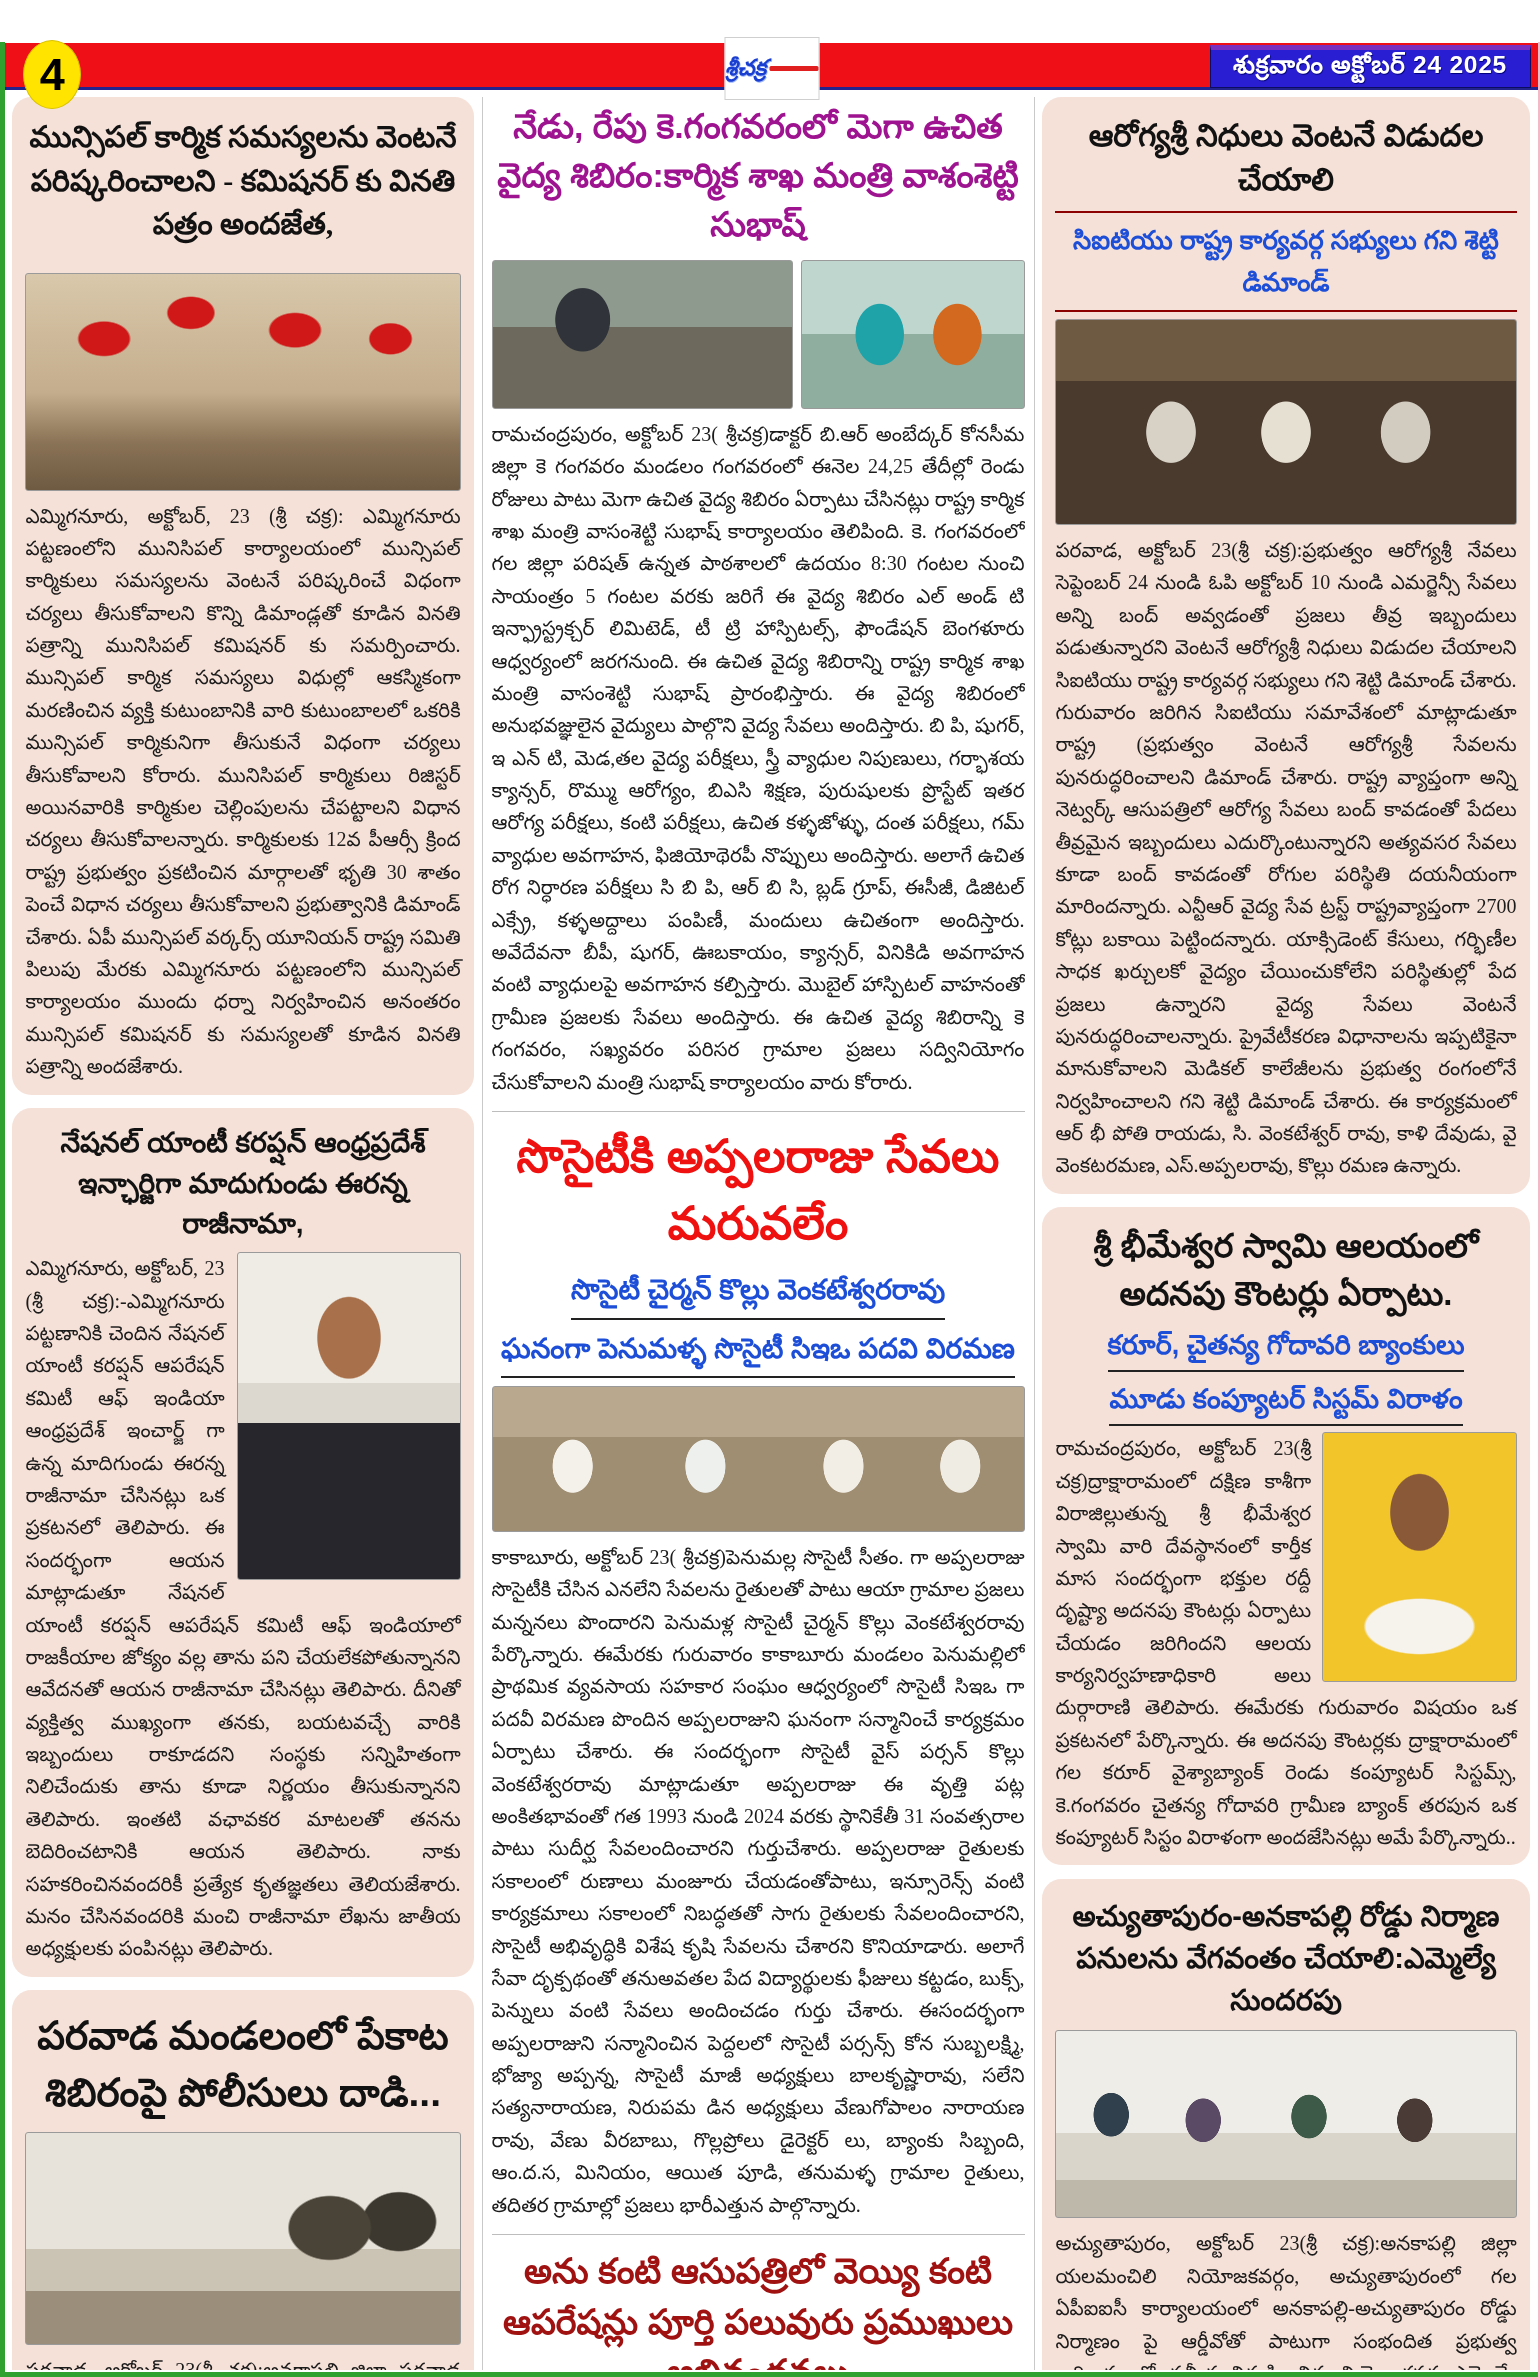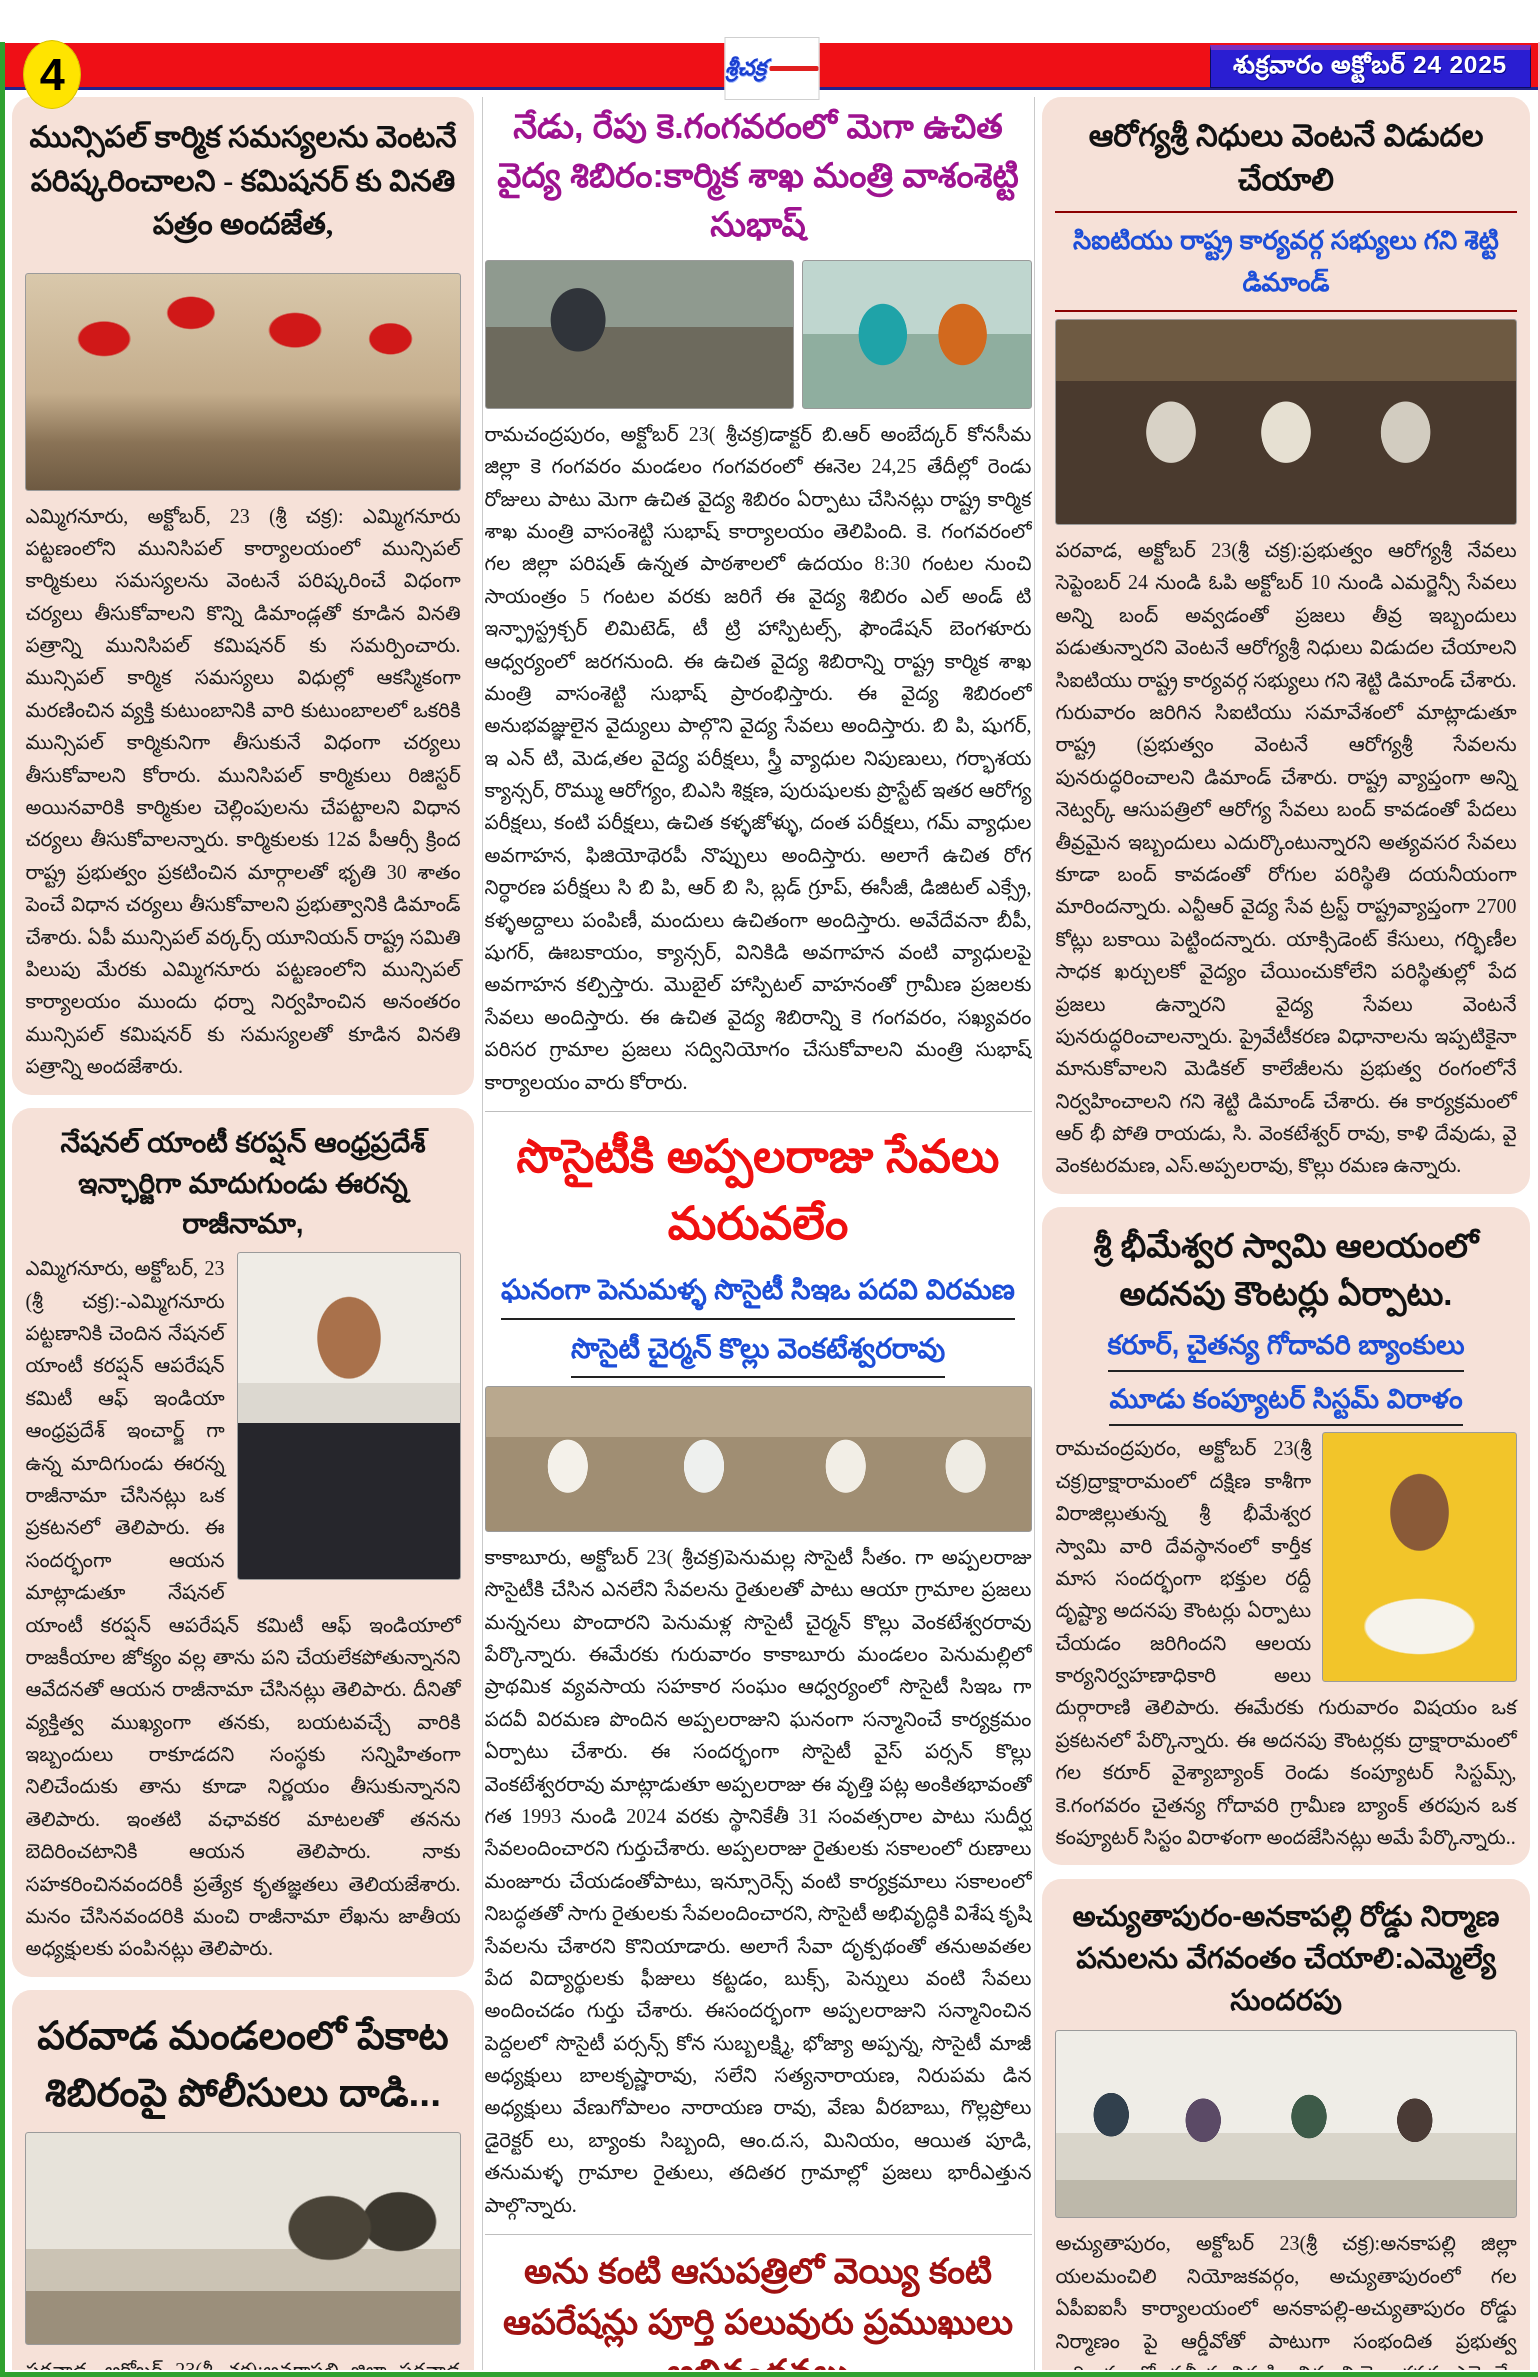--- a/index.html
+++ b/index.html
@@ -45,21 +45,21 @@
     color:#ffffff; font-family:"Liberation Sans",sans-serif; font-weight:bold;
     font-size:24.6px; letter-spacing:0.7px; text-shadow:0.7px 0.7px 0.7px #00007a;
   }
 
   
   .content {
     position:absolute; top:97px; left:12px; right:10.4px; bottom:7.5px;
     display:grid; grid-template-columns:462px 553px 488px; column-gap:7.5px;
   }
   .col { overflow:hidden; }
-  .col-center { border-left:0.7px solid #c9c9c9; border-right:0.7px solid #c9c9c9; padding:0 2px; }
+  .col-center { border-left:0.7px solid #c9c9c9; border-right:0.7px solid #c9c9c9; padding:0 9px; }
 
   .article { margin-bottom:13.4px; overflow:hidden; position:relative; }
   .pinkbox { background:#f6e1d8; border-radius:19.4px; padding:12px 13.4px; }
 
   .hl {
     font-family:"Liberation Sans",sans-serif; font-weight:800; text-align:center;
     color:#121212; line-height:1.45;
   }
   .hl-l1 { font-size:30px; padding:6px 3px 27px;font-family:Liberation Serif, serif; }
   .hl-l2 { font-size:28px; padding:3px 1.5px 7.5px; }
@@ -180,22 +180,22 @@
       <h2 class="hl hl-c1">నేడు, రేపు కె.గంగవరంలో మెగా ఉచిత వైద్య శిబిరం:కార్మిక శాఖ మంత్రి వాశంశెట్టి సుభాష్</h2>
       <div class="photo-row">
         <div class="photo ph-camp1"></div>
         <div class="photo ph-camp2"></div>
       </div>
       <p class="body-txt">రామచంద్రపురం, అక్టోబర్ 23( శ్రీచక్ర)డాక్టర్ బి.ఆర్ అంబేద్కర్ కోనసీమ జిల్లా కె గంగవరం మండలం గంగవరంలో ఈనెల 24,25 తేదీల్లో రెండు రోజులు పాటు మెగా ఉచిత వైద్య శిబిరం ఏర్పాటు చేసినట్లు రాష్ట్ర కార్మిక శాఖ మంత్రి వాసంశెట్టి సుభాష్ కార్యాలయం తెలిపింది. కె. గంగవరంలో గల జిల్లా పరిషత్ ఉన్నత పాఠశాలలో ఉదయం 8:30 గంటల నుంచి సాయంత్రం 5 గంటల వరకు జరిగే ఈ వైద్య శిబిరం ఎల్ అండ్ టి ఇన్ఫ్రాస్ట్రక్చర్ లిమిటెడ్, టీ ట్రి హాస్పిటల్స్, ఫౌండేషన్ బెంగళూరు ఆధ్వర్యంలో జరగనుంది. ఈ ఉచిత వైద్య శిబిరాన్ని రాష్ట్ర కార్మిక శాఖ మంత్రి వాసంశెట్టి సుభాష్ ప్రారంభిస్తారు. ఈ వైద్య శిబిరంలో అనుభవజ్ఞులైన వైద్యులు పాల్గొని వైద్య సేవలు అందిస్తారు. బి పి, షుగర్, ఇ ఎన్ టి, మెడ,తల వైద్య పరీక్షలు, స్త్రీ వ్యాధుల నిపుణులు, గర్భాశయ క్యాన్సర్, రొమ్ము ఆరోగ్యం, బిఎసి శిక్షణ, పురుషులకు ప్రొస్టేట్ ఇతర ఆరోగ్య పరీక్షలు, కంటి పరీక్షలు, ఉచిత కళ్ళజోళ్ళు, దంత పరీక్షలు, గమ్ వ్యాధుల అవగాహన, ఫిజియోథెరపీ నొప్పులు అందిస్తారు. అలాగే ఉచిత రోగ నిర్ధారణ పరీక్షలు సి బి పి, ఆర్ బి సి, బ్లడ్ గ్రూప్, ఈసీజీ, డిజిటల్ ఎక్స్రే, కళ్ళఅద్దాలు పంపిణీ, మందులు ఉచితంగా అందిస్తారు. అవేదేవనా బీపీ, షుగర్, ఊబకాయం, క్యాన్సర్, వినికిడి అవగాహన వంటి వ్యాధులపై అవగాహన కల్పిస్తారు. మొబైల్ హాస్పిటల్ వాహనంతో గ్రామీణ ప్రజలకు సేవలు అందిస్తారు. ఈ ఉచిత వైద్య శిబిరాన్ని కె గంగవరం, సఖ్యవరం పరిసర గ్రామాల ప్రజలు సద్వినియోగం చేసుకోవాలని మంత్రి సుభాష్ కార్యాలయం వారు కోరారు.</p>
     </article>
 
     <article class="article" style="min-height:753px; border-top:0.7px solid #bdbdbd; padding-top:7.5px">
       <h2 class="hl hl-c2">సొసైటీకి అప్పలరాజు సేవలు మరువలేం</h2>
+      <span class="subhl subhl-c2">సొసైటీ చైర్మన్ కొల్లు వెంకటేశ్వరరావు</span>
       <span class="subhl subhl-c2">ఘనంగా పెనుమళ్ళ సొసైటీ సిఇఒ పదవి విరమణ</span>
-      <span class="subhl subhl-c2">సొసైటీ చైర్మన్ కొల్లు వెంకటేశ్వరరావు</span>
       <div class="photo ph-society mb12"></div>
       <p class="body-txt">కాకాబూరు, అక్టోబర్ 23( శ్రీచక్ర)పెనుమల్ల సొసైటీ సీతం. గా అప్పలరాజు సొసైటీకి చేసిన ఎనలేని సేవలను రైతులతో పాటు ఆయా గ్రామాల ప్రజలు మన్ననలు పొందారని పెనుమళ్ల సొసైటీ చైర్మన్ కొల్లు వెంకటేశ్వరరావు పేర్కొన్నారు. ఈమేరకు గురువారం కాకాబూరు మండలం పెనుమల్లిలో ప్రాథమిక వ్యవసాయ సహకార సంఘం ఆధ్వర్యంలో సొసైటీ సిఇఒ గా పదవీ విరమణ పొందిన అప్పలరాజుని ఘనంగా సన్మానించే కార్యక్రమం ఏర్పాటు చేశారు. ఈ సందర్భంగా సొసైటీ వైస్ పర్సన్ కొల్లు వెంకటేశ్వరరావు మాట్లాడుతూ అప్పలరాజు ఈ వృత్తి పట్ల అంకితభావంతో గత 1993 నుండి 2024 వరకు స్థానికేతీ 31 సంవత్సరాల పాటు సుదీర్ఘ సేవలందించారని గుర్తుచేశారు. అప్పలరాజు రైతులకు సకాలంలో రుణాలు మంజూరు చేయడంతోపాటు, ఇన్సూరెన్స్ వంటి కార్యక్రమాలు సకాలంలో నిబద్ధతతో సాగు రైతులకు సేవలందించారని, సొసైటీ అభివృద్ధికి విశేష కృషి సేవలను చేశారని కొనియాడారు. అలాగే సేవా దృక్పథంతో తనుఅవతల పేద విద్యార్థులకు ఫీజులు కట్టడం, బుక్స్, పెన్నులు వంటి సేవలు అందించడం గుర్తు చేశారు. ఈసందర్భంగా అప్పలరాజుని సన్మానించిన పెద్దలలో సొసైటీ పర్సన్స్ కోన సుబ్బలక్ష్మి, భోజ్యా అప్పన్న, సొసైటీ మాజీ అధ్యక్షులు బాలకృష్ణారావు, సలేని సత్యనారాయణ, నిరుపమ డిన అధ్యక్షులు వేణుగోపాలం నారాయణ రావు, వేణు వీరబాబు, గొల్లప్రోలు డైరెక్టర్ లు, బ్యాంకు సిబ్బంది, ఆం.ద.స, మినియం, ఆయిత పూడి, తనుమళ్ళ గ్రామాల రైతులు, తదితర గ్రామాల్లో ప్రజలు భారీఎత్తున పాల్గొన్నారు.</p>
     </article>
 
     <article class="article" style="min-height:775px; border-top:0.7px solid #bdbdbd; padding-top:7.5px">
       <h2 class="hl hl-c3">అను కంటి ఆసుపత్రిలో వెయ్యి కంటి ఆపరేషన్లు పూర్తి పలువురు ప్రముఖులు అభినందనలు</h2>
 
     </article>
 
   </section>

